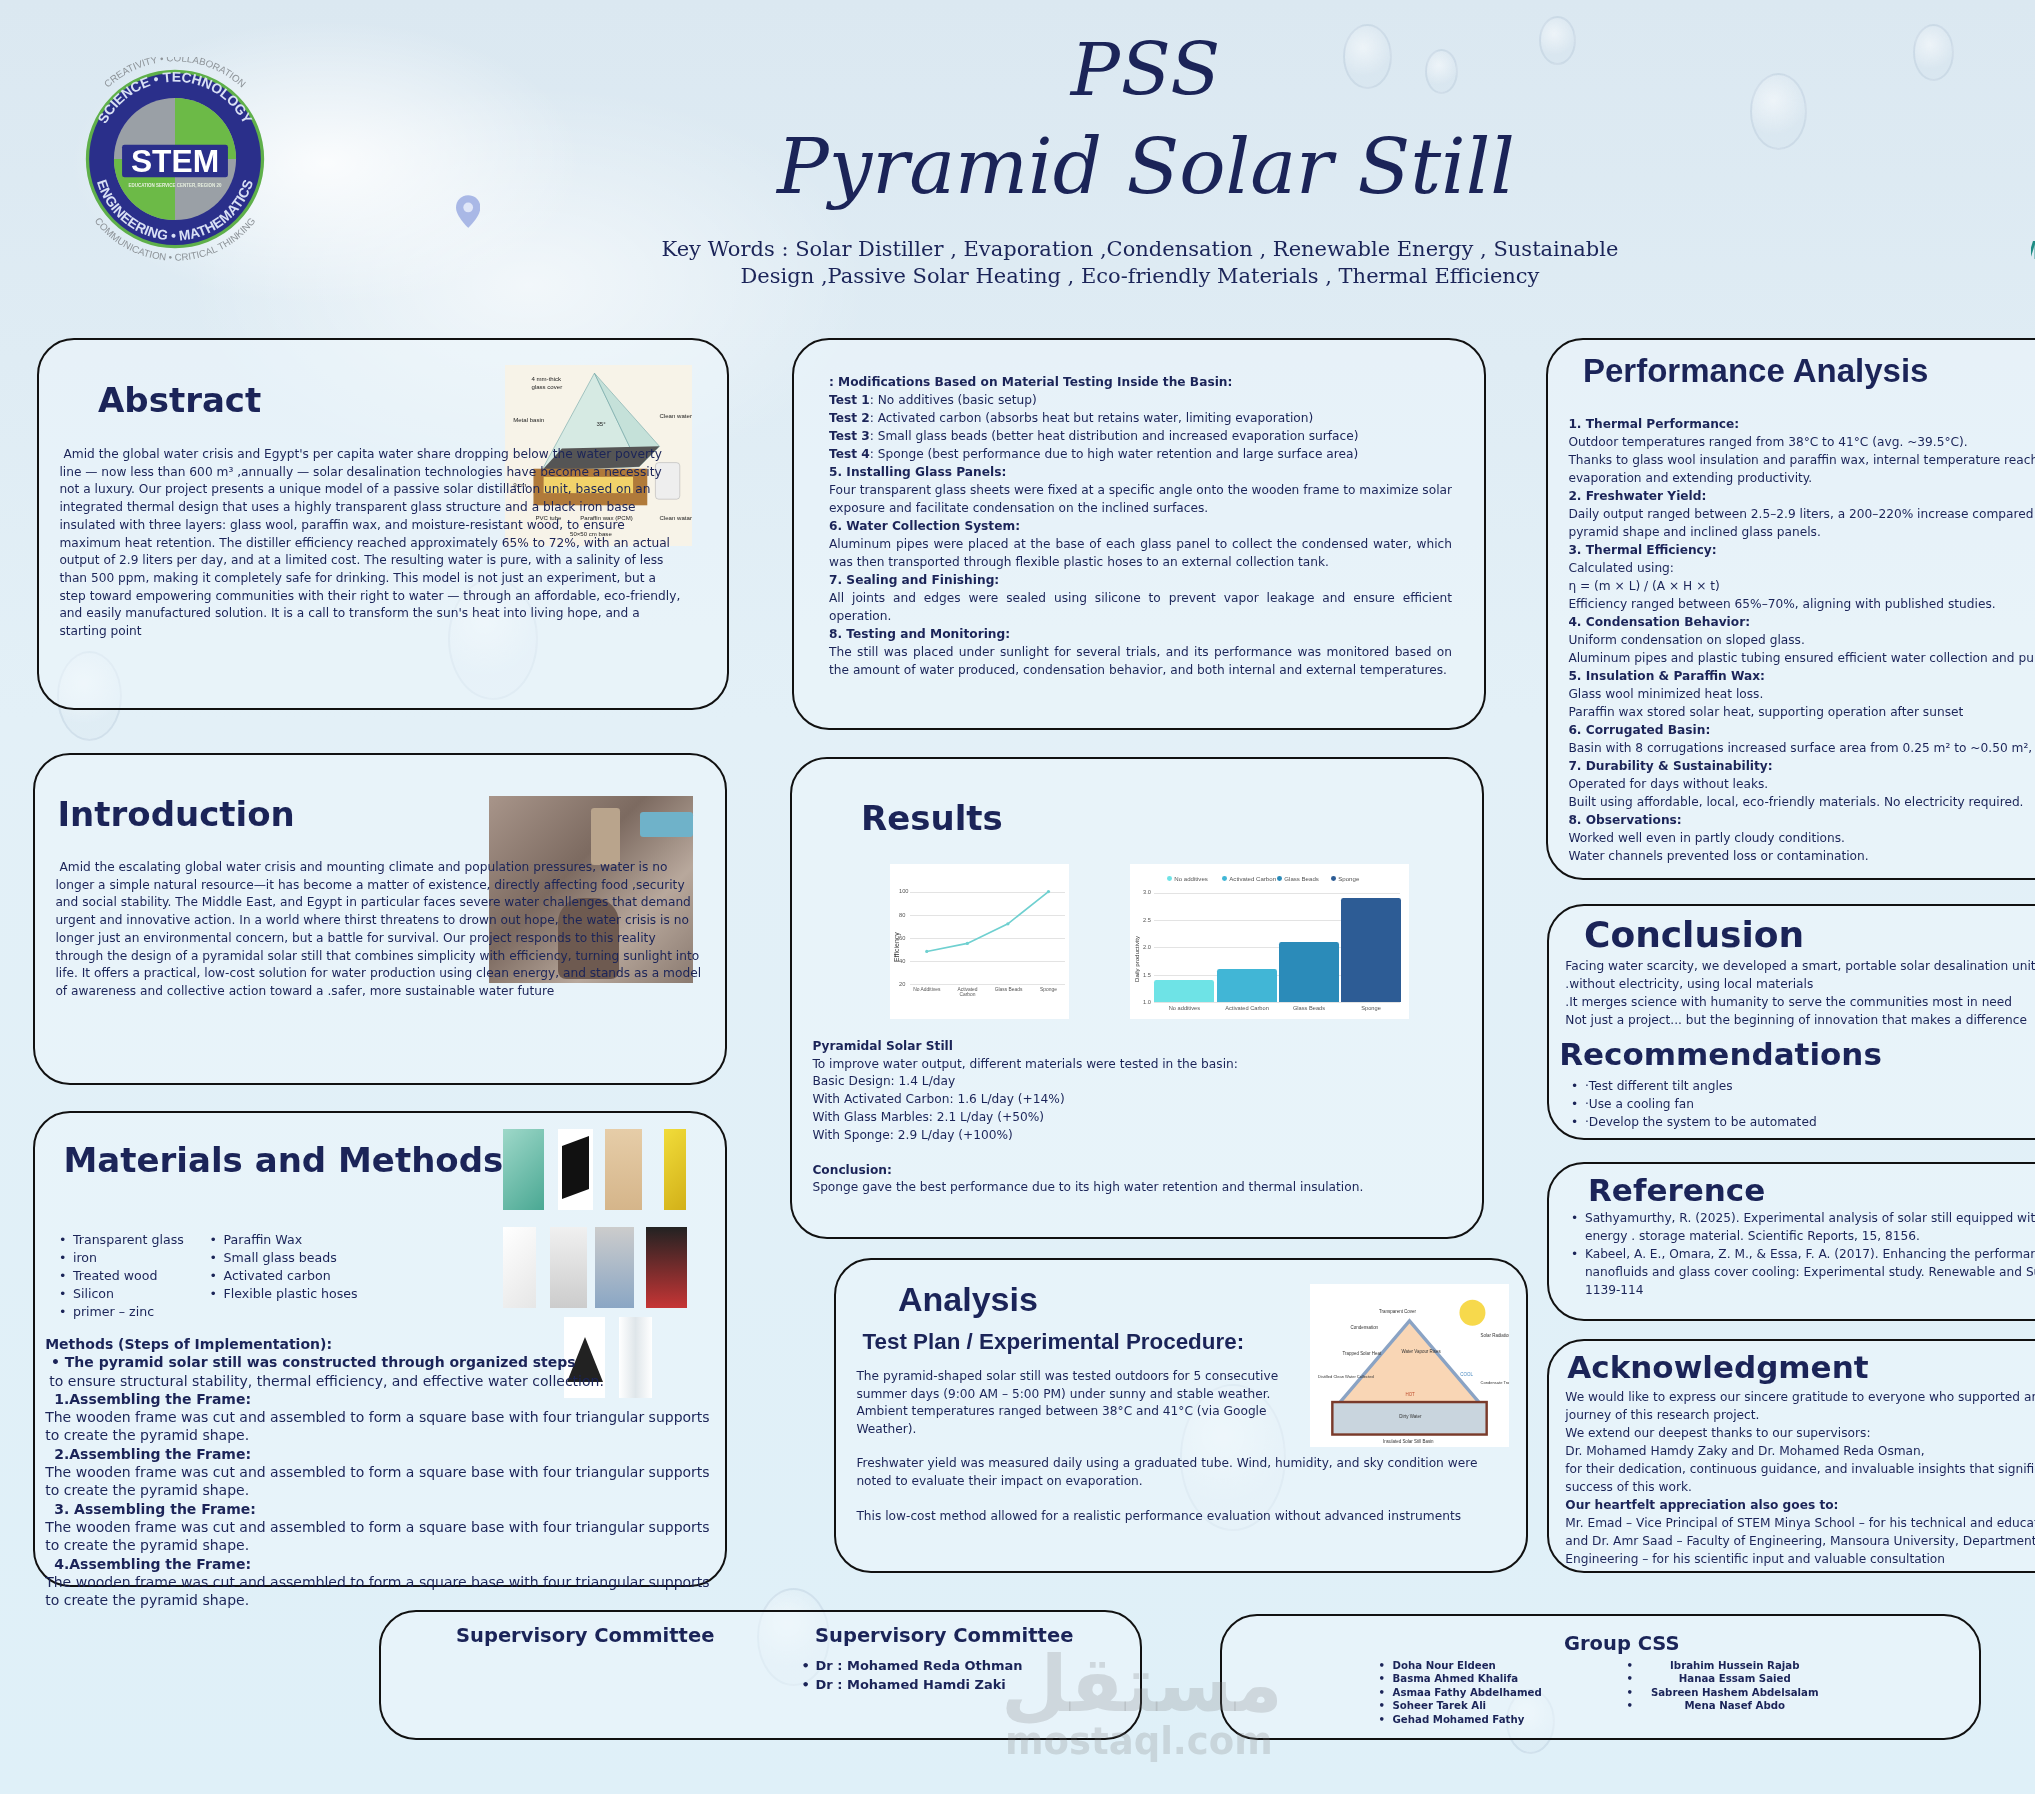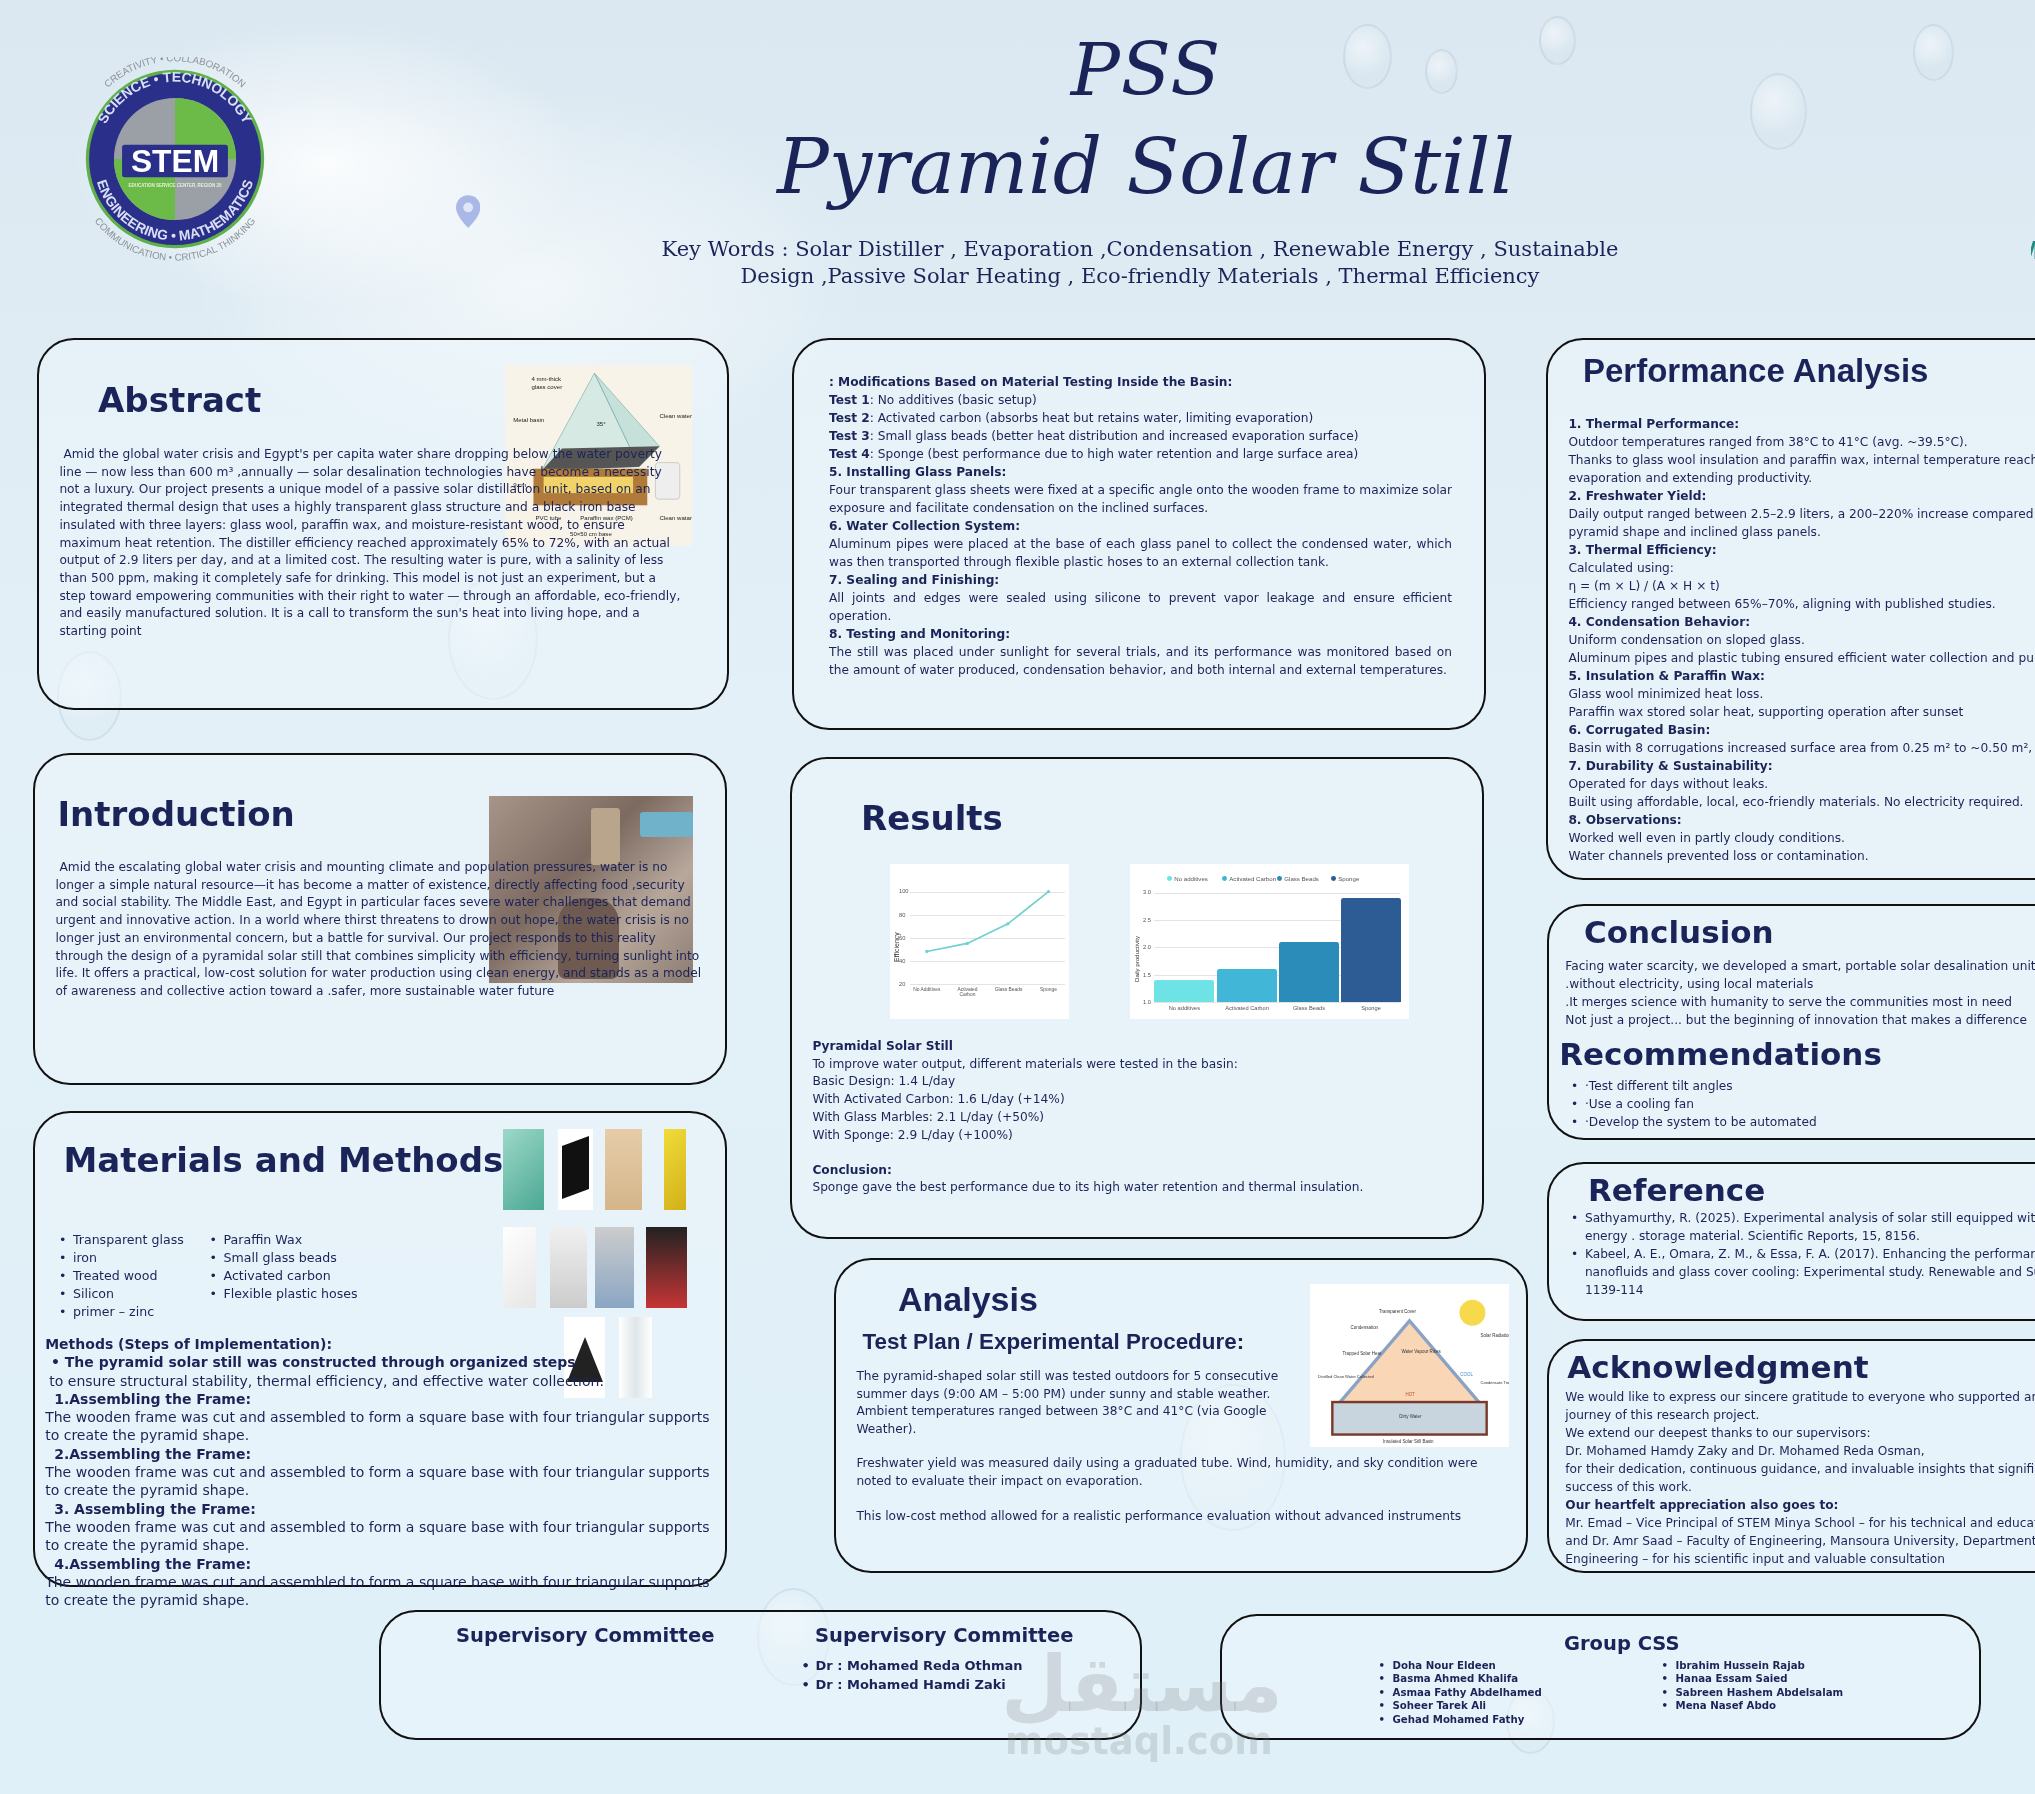--- a/index.html
+++ b/index.html
@@ -372,21 +372,21 @@
       <text x="220" y="330" font-family="Liberation Sans, sans-serif" font-size="11" fill="#333">Dirty Water</text>
       <text x="180" y="390" font-family="Liberation Sans, sans-serif" font-size="11" fill="#333">Insulated Solar Still Basin</text>
     </svg>
   </div>
   <div class="body-text" style="left:20.4px;top:108px;width:448px;font-size:12.2px;line-height:17.7px;">The pyramid-shaped solar still was tested outdoors for 5 consecutive summer days (9:00 AM – 5:00 PM) under sunny and stable weather. Ambient temperatures ranged between 38°C and 41°C (via Google Weather).</div>
   <div class="body-text" style="left:20.4px;top:195px;width:651px;font-size:12.2px;line-height:17.7px;">Freshwater yield was measured daily using a graduated tube. Wind, humidity, and sky condition were noted to evaluate their impact on evaporation.</div>
   <div class="body-text" style="left:20.4px;top:248px;width:651px;font-size:12.2px;line-height:17.7px;">This low-cost method allowed for a realistic performance evaluation without advanced instruments</div>
 </div>
 
 <div class="panel" style="left:1547px;top:904px;width:692px;height:236px;">
-  <div class="h-sect" style="left:35px;top:8.1px;font-size:31px;">Conclusion</div>
+  <div class="h-sect" style="left:35px;top:8.1px;font-size:36px;">Conclusion</div>
   <div class="body-text" style="left:16.3px;top:51px;width:668px;font-size:12.2px;line-height:18px;">
     <div>Facing water scarcity, we developed a smart, portable solar desalination unit that produces clean water</div>
     <div>.without electricity, using local materials</div>
     <div>.It merges science with humanity to serve the communities most in need</div>
     <div>Not just a project... but the beginning of innovation that makes a difference</div>
   </div>
   <div class="h-sect" style="left:10.2px;top:130px;font-size:31px;">Recommendations</div>
   <div class="body-text" style="left:20.4px;top:171px;width:488px;font-size:12.2px;line-height:18px;">
     <ul class="bul">
       <li>·Test different tilt angles</li>
@@ -434,21 +434,21 @@
   <div class="h-sect" style="left:342px;top:16.3px;font-size:19.5px;">Group CSS</div>
   <div class="body-text" style="left:155px;top:43px;width:204px;font-size:10.2px;line-height:13.4px;font-weight:bold;">
     <ul class="bul">
       <li>Doha Nour Eldeen</li>
       <li>Basma Ahmed Khalifa</li>
       <li>Asmaa Fathy Abdelhamed</li>
       <li>Soheer Tarek Ali</li>
       <li>Gehad Mohamed Fathy</li>
     </ul>
   </div>
-  <div class="body-text" style="left:438px;top:43px;width:204px;font-size:10.2px;line-height:13.4px;font-weight:bold;">
+  <div class="body-text" style="left:403px;top:43px;width:204px;font-size:10.2px;line-height:13.4px;font-weight:bold;text-align:center;">
     <ul class="bul">
       <li>Ibrahim Hussein Rajab</li>
       <li>Hanaa Essam Saied</li>
       <li>Sabreen Hashem Abdelsalam</li>
       <li>Mena Nasef Abdo</li>
     </ul>
   </div>
 </div>
 
 <div class="watermark" style="left:1001px;top:1640px;font-size:77px;">مستقل</div>

